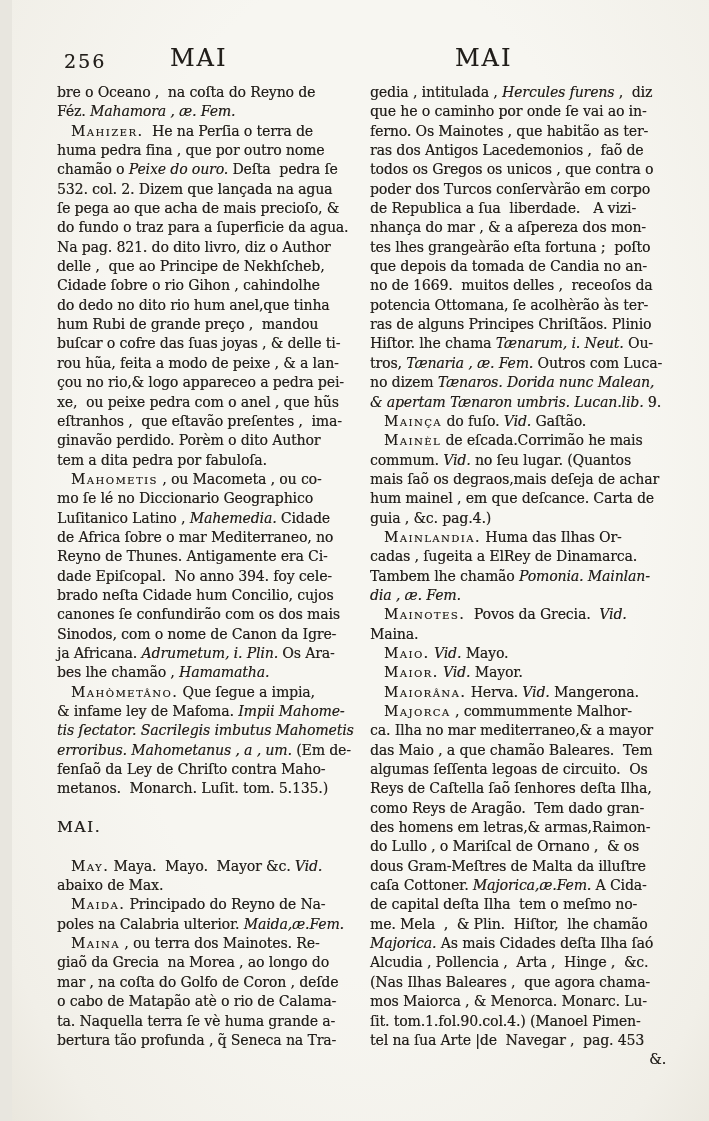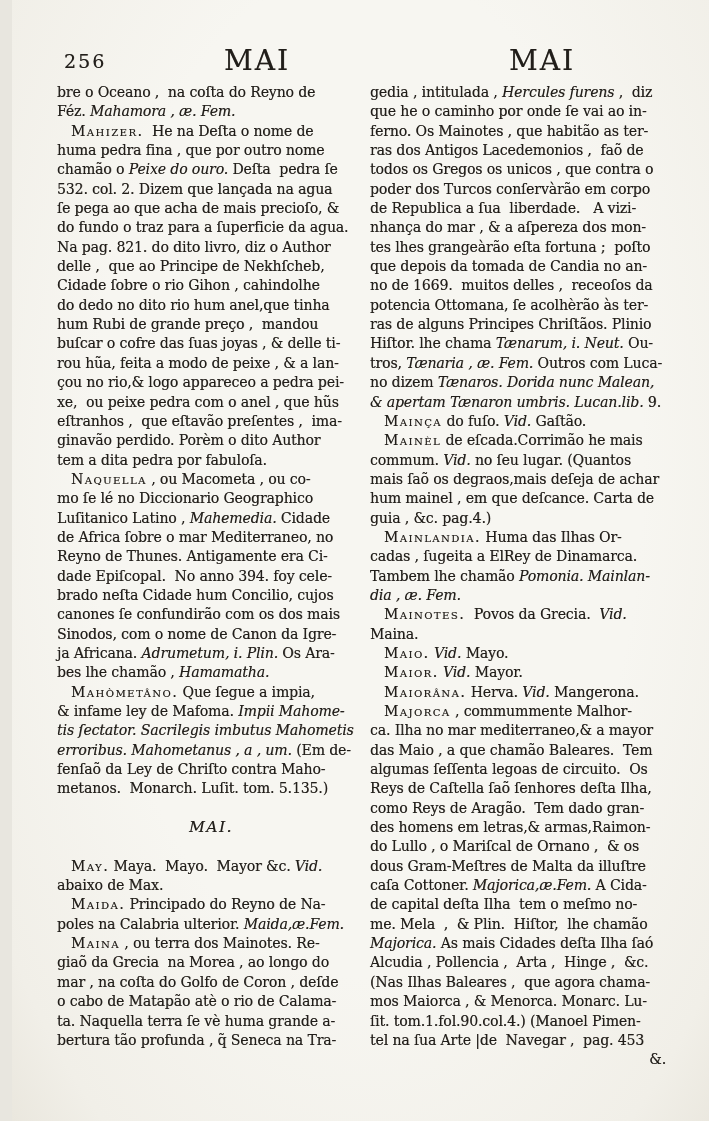--- a/index.html
+++ b/index.html
@@ -13,74 +13,73 @@
     position:absolute;left:12px;top:0;width:709px;height:1121px;
     background:radial-gradient(ellipse at 50% 42%, #f7f6f1 55%, #f1efe8 88%, #eae7de 100%);
     color:#211e1a;
     text-shadow:0.3px 0.2px 0.4px rgba(35,28,22,0.55);
   }
   .pagenum{
     position:absolute;left:52px;top:50px;
     font-size:19px;letter-spacing:2px;
   }
   .runhead{
-    position:absolute;top:44px;width:120px;text-align:right;
-    font-size:28px;letter-spacing:2px;
+    position:absolute;top:44px;width:120px;text-align:left;
+    font-size:24px;letter-spacing:2px;
   }
   .runhead.rh-left{left:158px;}
   .runhead.rh-right{left:443px;}
   .col{
     position:absolute;top:83px;
     font-size:14px;line-height:19.35px;
     letter-spacing:-0.1px;
   }
   .col-left{left:45px;width:308px;}
   .col-right{left:358px;width:312px;}
   .line{height:19.35px;white-space:pre;}
   .line.heading{
-    text-align:center;font-size:15.5px;letter-spacing:1.5px;
+    text-align:left;font-size:15.5px;letter-spacing:1.5px;
     white-space:normal;
-    font-style:italic;
   }
   .line.catchword{
     text-align:right;padding-right:16px;white-space:normal;
   }
   .sc{font-variant:small-caps;letter-spacing:1.5px;}
   .it{font-style:italic;}
 </style>
 </head>
 <body>
 
 <div class="page">
   <span class="pagenum">256</span>
   <span class="runhead rh-left">MAI</span>
   <span class="runhead rh-right">MAI</span>
 
   <div class="col col-left" id="col-left">
       <div class="line"><span>bre o Oceano ,  na coſta do Reyno de</span></div>
       <div class="line"><span>Féz. </span><span class="it">Mahamora , æ. Fem.</span></div>
-      <div class="line"><span> </span><span class="sc">Mahizer.</span><span>  He na Deſta o nome de</span></div>
+      <div class="line"><span> </span><span class="sc">Mahizer.</span><span>  He na Perſia o terra de</span></div>
       <div class="line"><span>huma pedra fina , que por outro nome</span></div>
       <div class="line"><span>chamão o </span><span class="it">Peixe do ouro.</span><span> Deſta  pedra ſe</span></div>
       <div class="line"><span>532. col. 2. Dizem que lançada na agua</span></div>
       <div class="line"><span>ſe pega ao que acha de mais precioſo, &amp;</span></div>
       <div class="line"><span>do fundo o traz para a ſuperficie da agua.</span></div>
       <div class="line"><span>Na pag. 821. do dito livro, diz o Author</span></div>
       <div class="line"><span>delle ,  que ao Principe de Nekhſcheb,</span></div>
       <div class="line"><span>Cidade ſobre o rio Gihon , cahindolhe</span></div>
       <div class="line"><span>do dedo no dito rio hum anel,que tinha</span></div>
       <div class="line"><span>hum Rubi de grande preço ,  mandou</span></div>
       <div class="line"><span>buſcar o cofre das ſuas joyas , &amp; delle ti-</span></div>
       <div class="line"><span>rou hũa, feita a modo de peixe , &amp; a lan-</span></div>
       <div class="line"><span>çou no rio,&amp; logo appareceo a pedra pei-</span></div>
       <div class="line"><span>xe,  ou peixe pedra com o anel , que hũs</span></div>
       <div class="line"><span>eſtranhos ,  que eſtavão preſentes ,  ima-</span></div>
       <div class="line"><span>ginavão perdido. Porèm o dito Author</span></div>
       <div class="line"><span>tem a dita pedra por fabuloſa.</span></div>
-      <div class="line"><span> </span><span class="sc">Naquella</span><span> , ou Macometa , ou co-</span></div>
+      <div class="line"><span> </span><span class="sc">Mahometis</span><span> , ou Macometa , ou co-</span></div>
       <div class="line"><span>mo ſe lé no Diccionario Geographico</span></div>
       <div class="line"><span>Luſitanico Latino , </span><span class="it">Mahemedia.</span><span> Cidade</span></div>
       <div class="line"><span>de Africa ſobre o mar Mediterraneo, no</span></div>
       <div class="line"><span>Reyno de Thunes. Antigamente era Ci-</span></div>
       <div class="line"><span>dade Epiſcopal.  No anno 394. foy cele-</span></div>
       <div class="line"><span>brado neſta Cidade hum Concilio, cujos</span></div>
       <div class="line"><span>canones ſe confundirão com os dos mais</span></div>
       <div class="line"><span>Sinodos, com o nome de Canon da Igre-</span></div>
       <div class="line"><span>ja Africana. </span><span class="it">Adrumetum, i. Plin.</span><span> Os Ara-</span></div>
       <div class="line"><span>bes lhe chamão , </span><span class="it">Hamamatha.</span></div>

